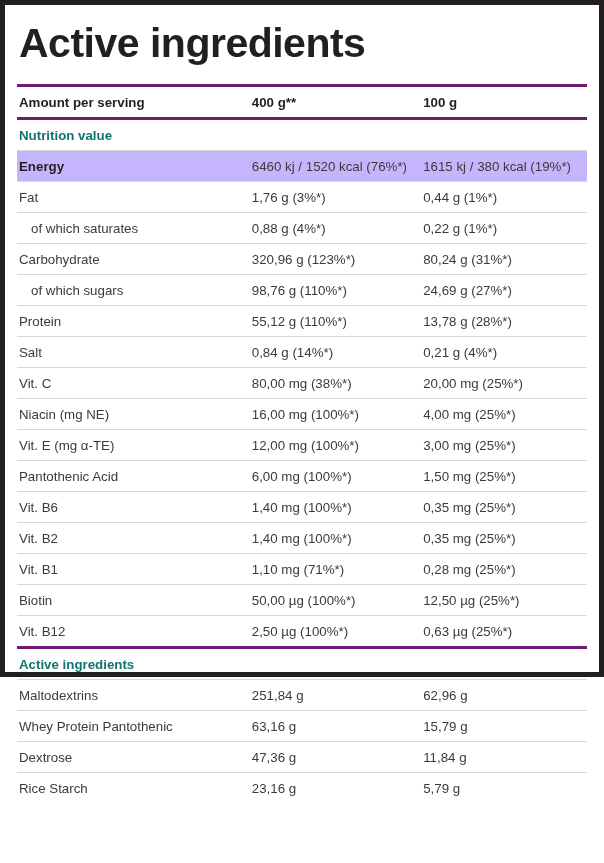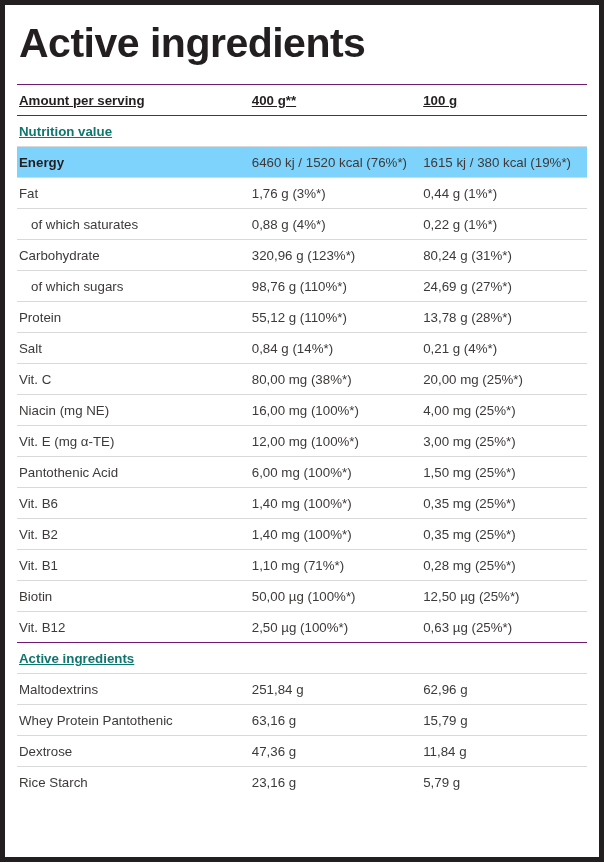--- a/index.html
+++ b/index.html
@@ -10,21 +10,21 @@
   body {
     width: 604px;
     height: 863px;
     font-family: "Liberation Sans", sans-serif;
     color: #231f20;
     overflow: hidden;
   }
   .page {
     box-sizing: border-box;
     width: 604px;
-    height: 862px;
+    height: 677px;
     border: 5px solid #231f20;
     background: #ffffff;
     padding: 0 12px;
   }
   .title {
     font-size: 41px;
     font-weight: bold;
     letter-spacing: -0.5px;
     padding: 16px 0 18px 2px;
     line-height: 1.1;
@@ -42,29 +42,28 @@
     color: #3d3a39;
   }
   .col-label { width: 41%; text-align: left; }
   .col-a { width: 30%; }
   .col-b { width: 29%; text-align: left; }
 
   tr.line td {
     border-top: 1px solid #d9d9d9;
   }
   tr.thick td {
-    border-top: 1px solid #701a75;
-    text-decoration: underline;
+    border-top: 3px solid #701a75;
   }
   tr.head td {
     font-weight: bold;
     color: #231f20;
   }
   tr.shade td {
-    background: #7dd3fc;
+    background: #c4b5fd;
   }
   td.lbl { padding-left: 2px; }
   td.lbl.indent { padding-left: 14px; }
   tr.section td {
     font-weight: bold;
     color: #0f766e;
     padding-top: 8px;
     padding-bottom: 7px;
   }
   tr.bold-label td.lbl {

